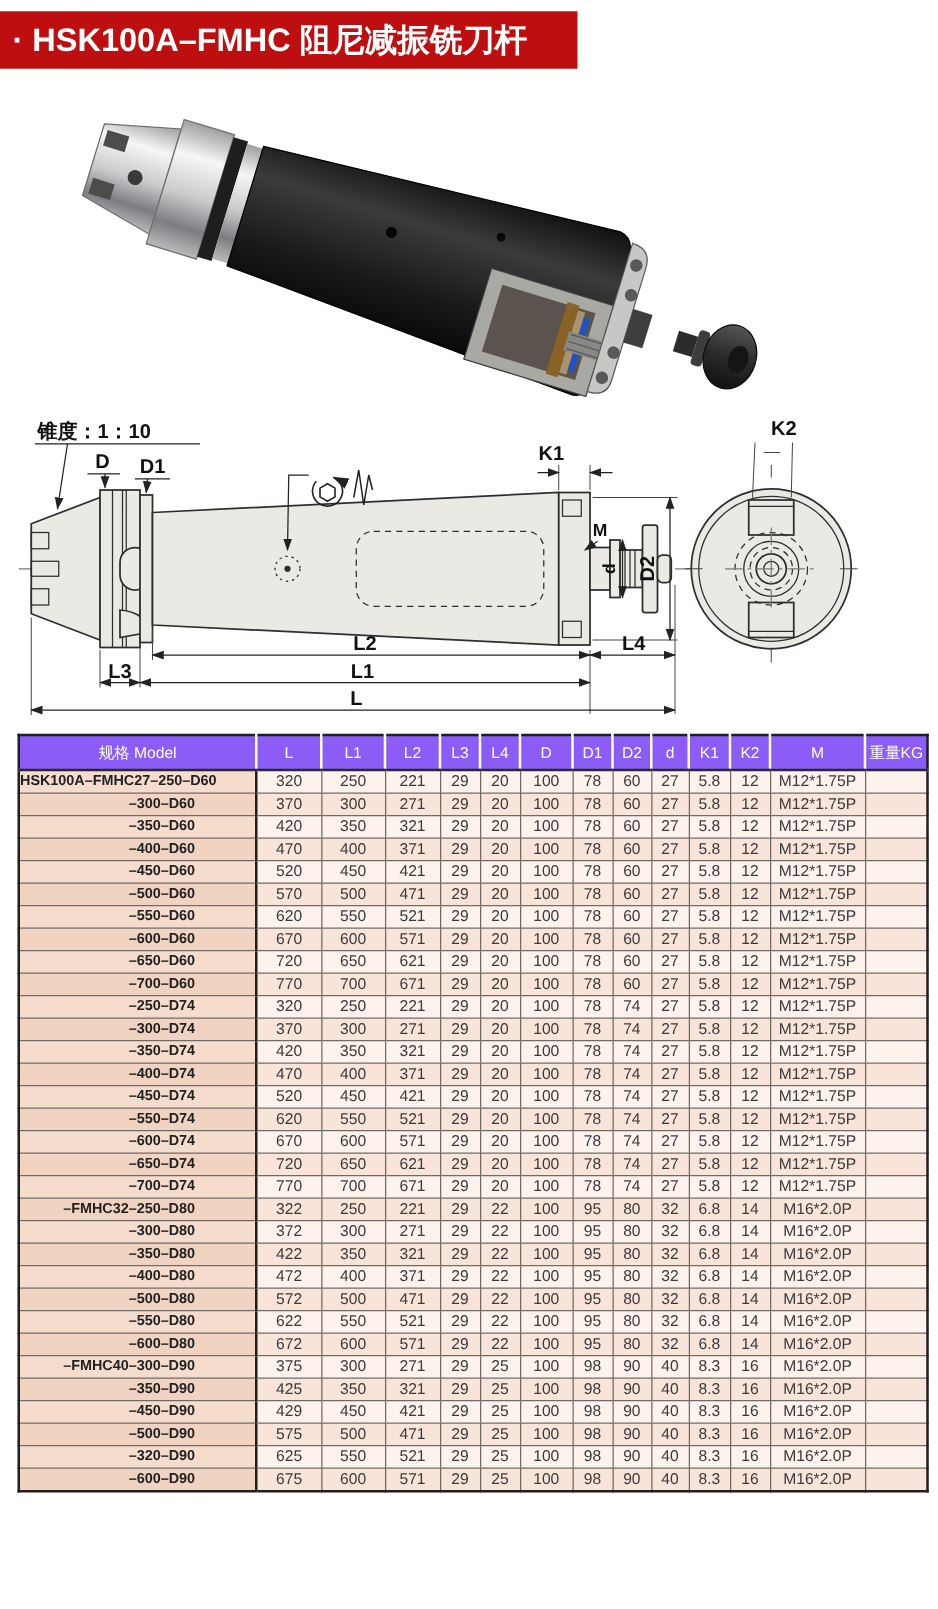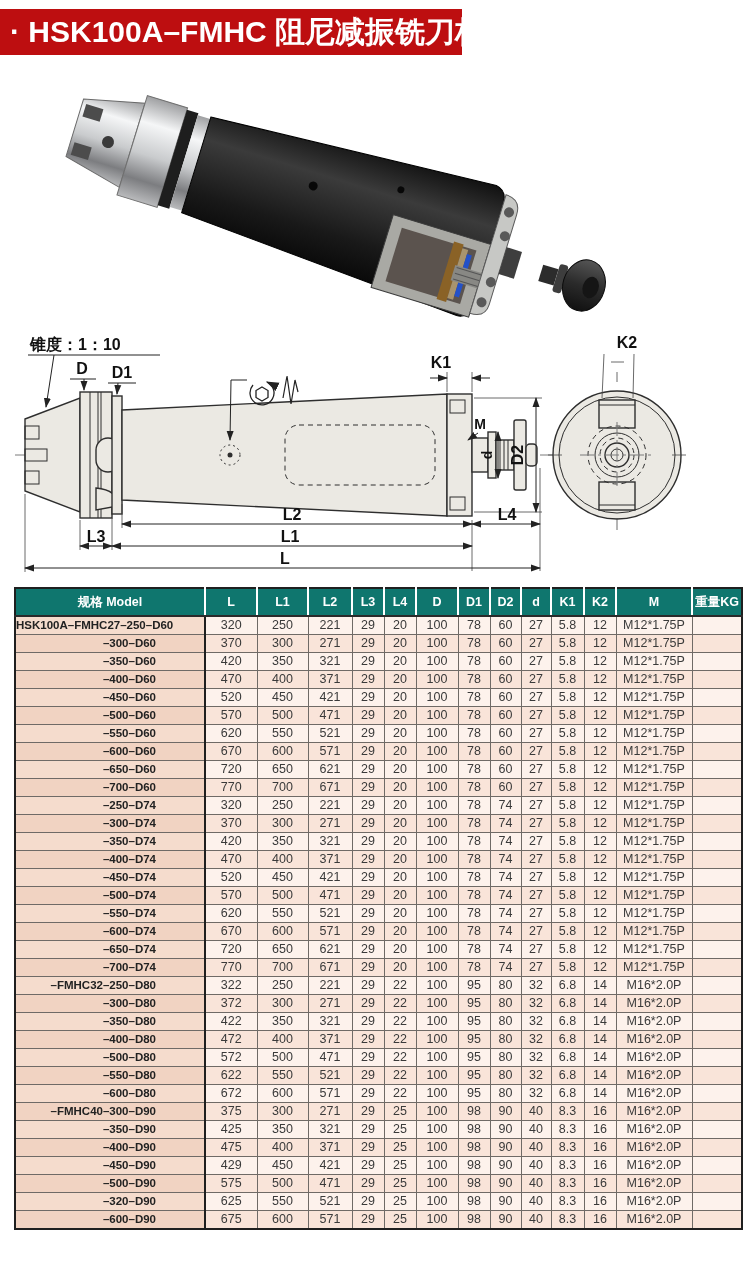--- a/index.html
+++ b/index.html
@@ -4,33 +4,33 @@
 <style>
   html,body{margin:0;padding:0;}
   body{
     width:750px;height:1287px;position:relative;overflow:hidden;
     background:#ffffff;
     font-family:"Liberation Sans","DejaVu Sans",sans-serif;
   }
   .title-bar{
     position:absolute;left:0;top:9px;width:452px;height:46px;
     background:#bd0e10;color:#ffffff;
-    font-size:30px;font-weight:bold;line-height:46px;
+    font-size:26px;font-weight:bold;line-height:46px;
     padding-left:10px;white-space:nowrap;letter-spacing:0px;
   }
   .photo-wrap{position:absolute;left:50px;top:60px;width:660px;height:275px;}
   .drawing-wrap{position:absolute;left:0px;top:328px;width:750px;height:256px;text-align:center;}
 
   table.spec{
     position:absolute;left:14px;top:587px;width:727px;
     border-collapse:collapse;table-layout:fixed;
     border:2px solid #1f1f1f;
   }
   table.spec th{
-    background:#0f766e;color:#ffffff;font-weight:bold;
+    background:#8b5cf6;color:#ffffff;font-weight:normal;
     font-size:12.5px;height:26px;padding:0;text-align:center;
     border-bottom:2px solid #2a2a2a;
   }
   table.spec th + th{border-left:2px solid #ffffff;}
   table.spec td{
     font-size:12.5px;color:#3a3a3a;text-align:center;
     height:17px;padding:0;line-height:17px;
     border:1px solid #6f6a66;white-space:nowrap;
   }
   table.spec td.model{
@@ -519,36 +519,20 @@
         <td>100</td>
         <td>78</td>
         <td>74</td>
         <td>27</td>
         <td>5.8</td>
         <td>12</td>
         <td>M12*1.75P</td>
         <td></td>
       </tr>
       <tr>
-        <td class="model">–500–D74</td>
-        <td>570</td>
-        <td>500</td>
-        <td>471</td>
-        <td>29</td>
-        <td>20</td>
-        <td>100</td>
-        <td>78</td>
-        <td>74</td>
-        <td>27</td>
-        <td>5.8</td>
-        <td>12</td>
-        <td>M12*1.75P</td>
-        <td></td>
-      </tr>
-      <tr>
         <td class="model">–550–D74</td>
         <td>620</td>
         <td>550</td>
         <td>521</td>
         <td>29</td>
         <td>20</td>
         <td>100</td>
         <td>78</td>
         <td>74</td>
         <td>27</td>
@@ -743,93 +727,77 @@
         <td>100</td>
         <td>98</td>
         <td>90</td>
         <td>40</td>
         <td>8.3</td>
         <td>16</td>
         <td>M16*2.0P</td>
         <td></td>
       </tr>
       <tr>
-        <td class="model">–400–D90</td>
-        <td>475</td>
-        <td>400</td>
-        <td>371</td>
+        <td class="model">–450–D90</td>
+        <td>429</td>
+        <td>450</td>
+        <td>421</td>
         <td>29</td>
         <td>25</td>
         <td>100</td>
         <td>98</td>
         <td>90</td>
         <td>40</td>
         <td>8.3</td>
         <td>16</td>
         <td>M16*2.0P</td>
         <td></td>
       </tr>
       <tr>
-        <td class="model">–450–D90</td>
-        <td>429</td>
-        <td>450</td>
-        <td>421</td>
+        <td class="model">–500–D90</td>
+        <td>575</td>
+        <td>500</td>
+        <td>471</td>
         <td>29</td>
         <td>25</td>
         <td>100</td>
         <td>98</td>
         <td>90</td>
         <td>40</td>
         <td>8.3</td>
         <td>16</td>
         <td>M16*2.0P</td>
         <td></td>
       </tr>
       <tr>
-        <td class="model">–500–D90</td>
-        <td>575</td>
-        <td>500</td>
-        <td>471</td>
+        <td class="model">–320–D90</td>
+        <td>625</td>
+        <td>550</td>
+        <td>521</td>
         <td>29</td>
         <td>25</td>
         <td>100</td>
         <td>98</td>
         <td>90</td>
         <td>40</td>
         <td>8.3</td>
         <td>16</td>
         <td>M16*2.0P</td>
         <td></td>
       </tr>
       <tr>
-        <td class="model">–320–D90</td>
-        <td>625</td>
-        <td>550</td>
-        <td>521</td>
+        <td class="model">–600–D90</td>
+        <td>675</td>
+        <td>600</td>
+        <td>571</td>
         <td>29</td>
         <td>25</td>
         <td>100</td>
         <td>98</td>
         <td>90</td>
         <td>40</td>
         <td>8.3</td>
         <td>16</td>
         <td>M16*2.0P</td>
         <td></td>
       </tr>
-      <tr>
-        <td class="model">–600–D90</td>
-        <td>675</td>
-        <td>600</td>
-        <td>571</td>
-        <td>29</td>
-        <td>25</td>
-        <td>100</td>
-        <td>98</td>
-        <td>90</td>
-        <td>40</td>
-        <td>8.3</td>
-        <td>16</td>
-        <td>M16*2.0P</td>
-        <td></td>
-      </tr>
     </tbody>
 </table>
 
 </body></html>

